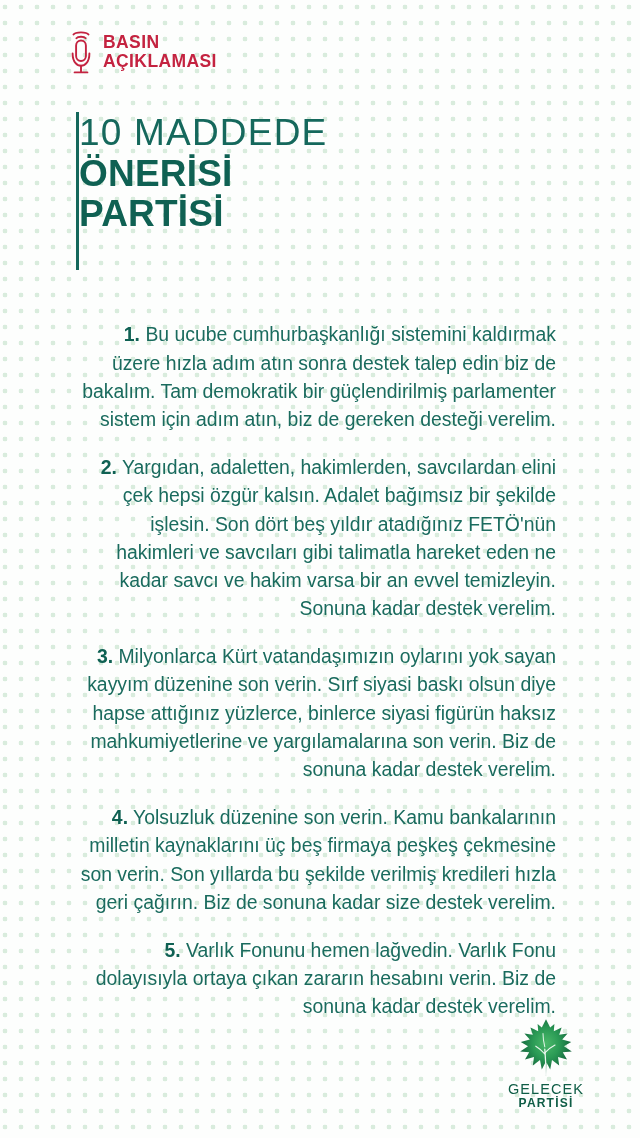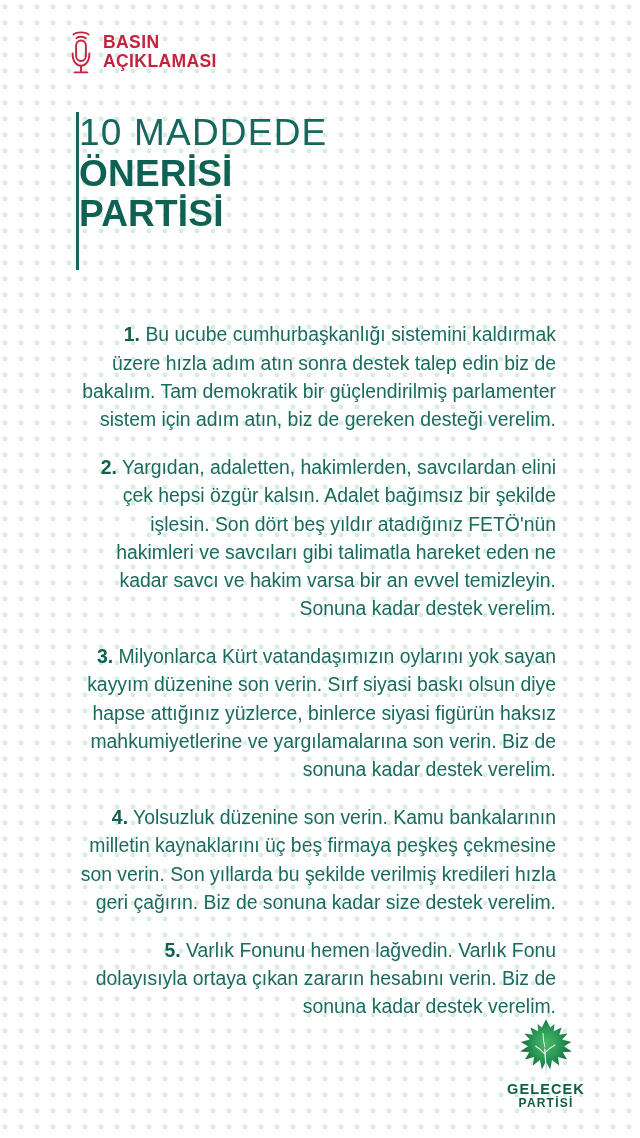--- a/index.html
+++ b/index.html
@@ -114,21 +114,21 @@
     flex-direction: column;
     align-items: center;
   }
   #leaf-icon {
     width: 62px;
     height: 60px;
     display: block;
   }
   #logo-name {
     font-family: "Liberation Sans", sans-serif;
-    font-weight: bold;
+    font-weight: normal;
     font-size: 14.5px;
     letter-spacing: 1.1px;
     color: #0f5d46;
     line-height: 16px;
     margin-top: 3px;
   }
   #logo-sub {
     font-family: "Liberation Sans", sans-serif;
     font-weight: bold;
     font-size: 12px;

